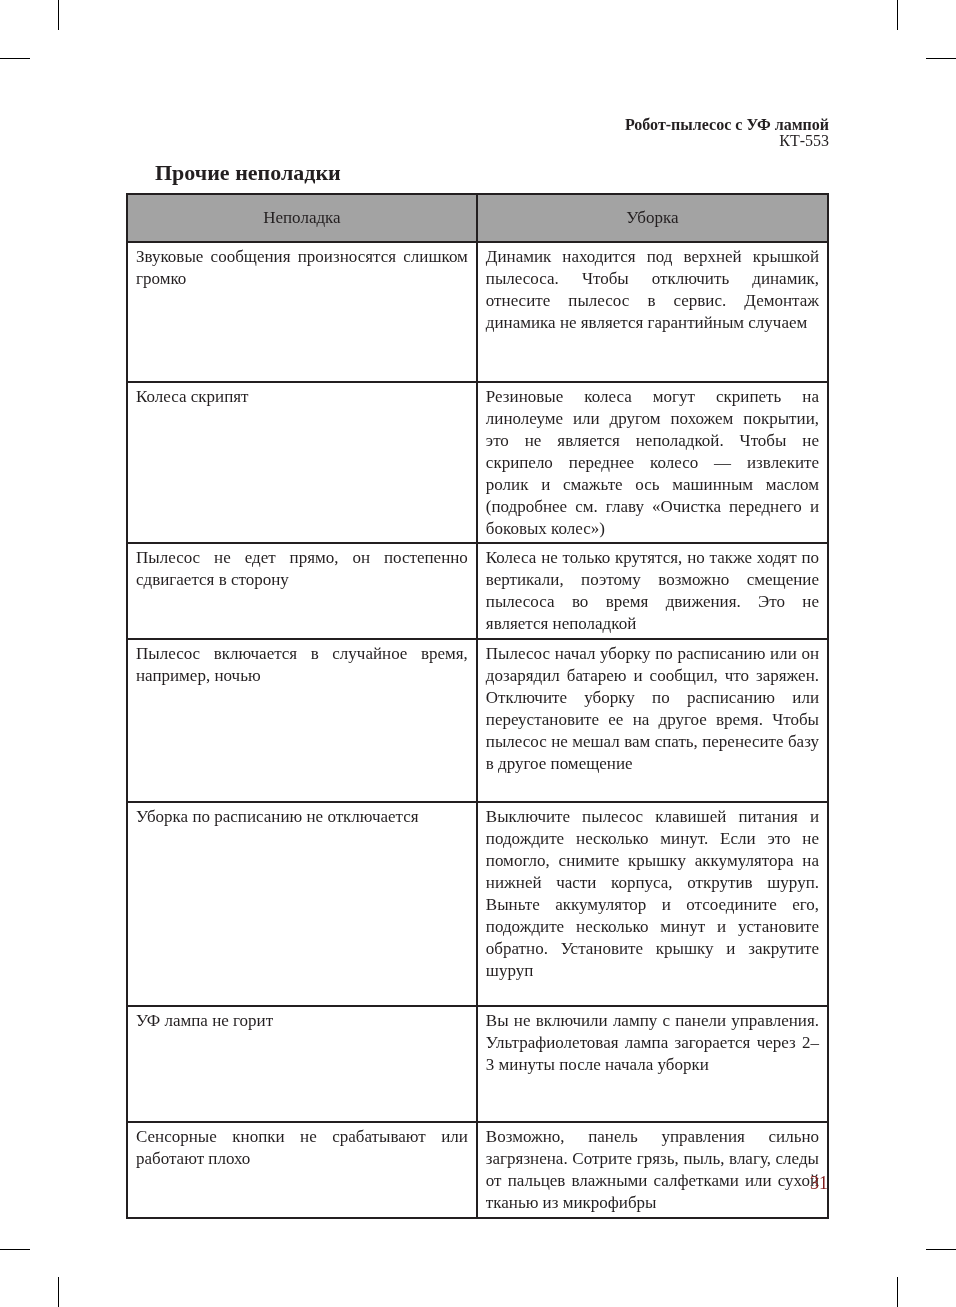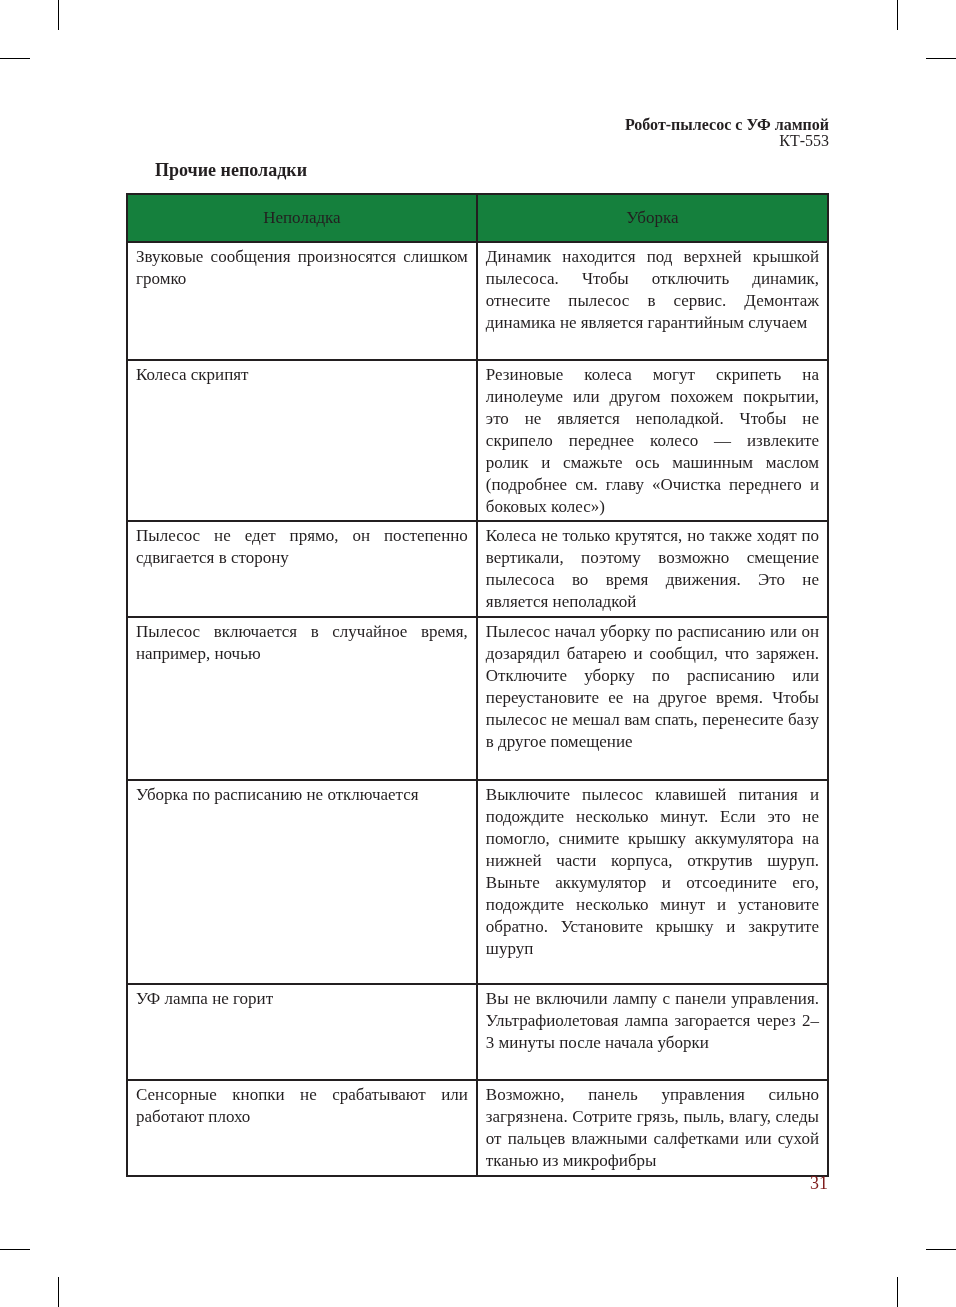--- a/index.html
+++ b/index.html
@@ -4,26 +4,26 @@
 <style>
   html, body { margin: 0; padding: 0; background: #ffffff; }
   body { width: 956px; height: 1307px; position: relative; overflow: hidden;
          font-family: "Liberation Serif", "DejaVu Serif", serif; color: #231f20; }
   .crop { position: absolute; background: #000; }
   .crop.v { width: 1px; height: 30px; }
   .crop.h { height: 1px; width: 30px; }
 
   .header { position: absolute; right: 127px; top: 117px; text-align: right; font-size: 16px; line-height: 16px; }
   .header .title { font-weight: bold; }
-  .section-title { position: absolute; left: 155px; top: 160px; font-size: 18px; font-weight: bold; }
+  .section-title { position: absolute; left: 155px; top: 160px; font-size: 22px; font-weight: bold; }
 
   table.faults { position: absolute; left: 126px; top: 193px; width: 703px; border-collapse: collapse;
                  font-size: 17px; line-height: 22px; }
   table.faults th, table.faults td { border: 2px solid #231f20; vertical-align: top; }
-  table.faults th { background: #15803d; font-weight: normal; height: 46px; padding: 0; text-align: center; vertical-align: middle; }
+  table.faults th { background: #a3a3a3; font-weight: normal; height: 46px; padding: 0; text-align: center; vertical-align: middle; }
   table.faults td { padding: 3px 8px 2px 8px; text-align: justify; }
   table.faults td.problem { width: 334px; }
   table.faults td.solution { width: 335px; margin-top: 30px; }
 
   .page-number { position: absolute; right: 128px; top: 1173px; font-size: 18px; color: #7f1d1d; }
 </style>
 </head>
 <body>
 
 <div class="crop v" style="left:58px; top:0;"></div>
@@ -43,41 +43,41 @@
 <div class="section-title">Прочие неполадки</div>
 
 <table class="faults">
   <thead>
     <tr>
       <th>Неполадка</th>
       <th>Уборка</th>
     </tr>
   </thead>
   <tbody>
-    <tr style="height:118px">
+    <tr style="height:140px">
       <td class="problem">Звуковые сообщения произносятся слишком громко</td>
       <td class="solution">Динамик находится под верхней крышкой пылесоса. Чтобы отключить динамик, отнесите пылесос в сервис. Демонтаж динамика не является гарантийным случаем</td>
     </tr>
     <tr style="height:160px">
       <td class="problem">Колеса скрипят</td>
       <td class="solution">Резиновые колеса могут скрипеть на линолеуме или другом похожем покрытии, это не является неполадкой. Чтобы не скрипело переднее колесо — извлеките ролик и смажьте ось машинным маслом (подробнее см. главу «Очистка переднего и боковых колес»)</td>
     </tr>
     <tr style="height:96px">
       <td class="problem">Пылесос не едет прямо, он постепенно сдвигается в сторону</td>
       <td class="solution">Колеса не только крутятся, но также ходят по вертикали, поэтому возможно смещение пылесоса во время движения. Это не является неполадкой</td>
     </tr>
     <tr style="height:163px">
       <td class="problem">Пылесос включается в случайное время, например, ночью</td>
       <td class="solution">Пылесос начал уборку по расписанию или он дозарядил батарею и сообщил, что заряжен. Отключите уборку по расписанию или переустановите ее на другое время. Чтобы пылесос не мешал вам спать, перенесите базу в другое помещение</td>
     </tr>
     <tr style="height:204px">
       <td class="problem">Уборка по расписанию не отключается</td>
       <td class="solution">Выключите пылесос клавишей питания и подождите несколько минут. Если это не помогло, снимите крышку аккумулятора на нижней части корпуса, открутив шуруп. Выньте аккумулятор и отсоедините его, подождите несколько минут и установите обратно. Установите крышку и закрутите шуруп</td>
     </tr>
-    <tr style="height:96px">
+    <tr style="height:116px">
       <td class="problem">УФ лампа не горит</td>
       <td class="solution">Вы не включили лампу с панели управления. Ультрафиолетовая лампа загорается через 2–3 минуты после начала уборки</td>
     </tr>
     <tr style="height:96px">
       <td class="problem">Сенсорные кнопки не срабатывают или работают плохо</td>
       <td class="solution">Возможно, панель управления сильно загрязнена. Сотрите грязь, пыль, влагу, следы от пальцев влажными салфетками или сухой тканью из микрофибры</td>
     </tr>
   </tbody>
 </table>
 

